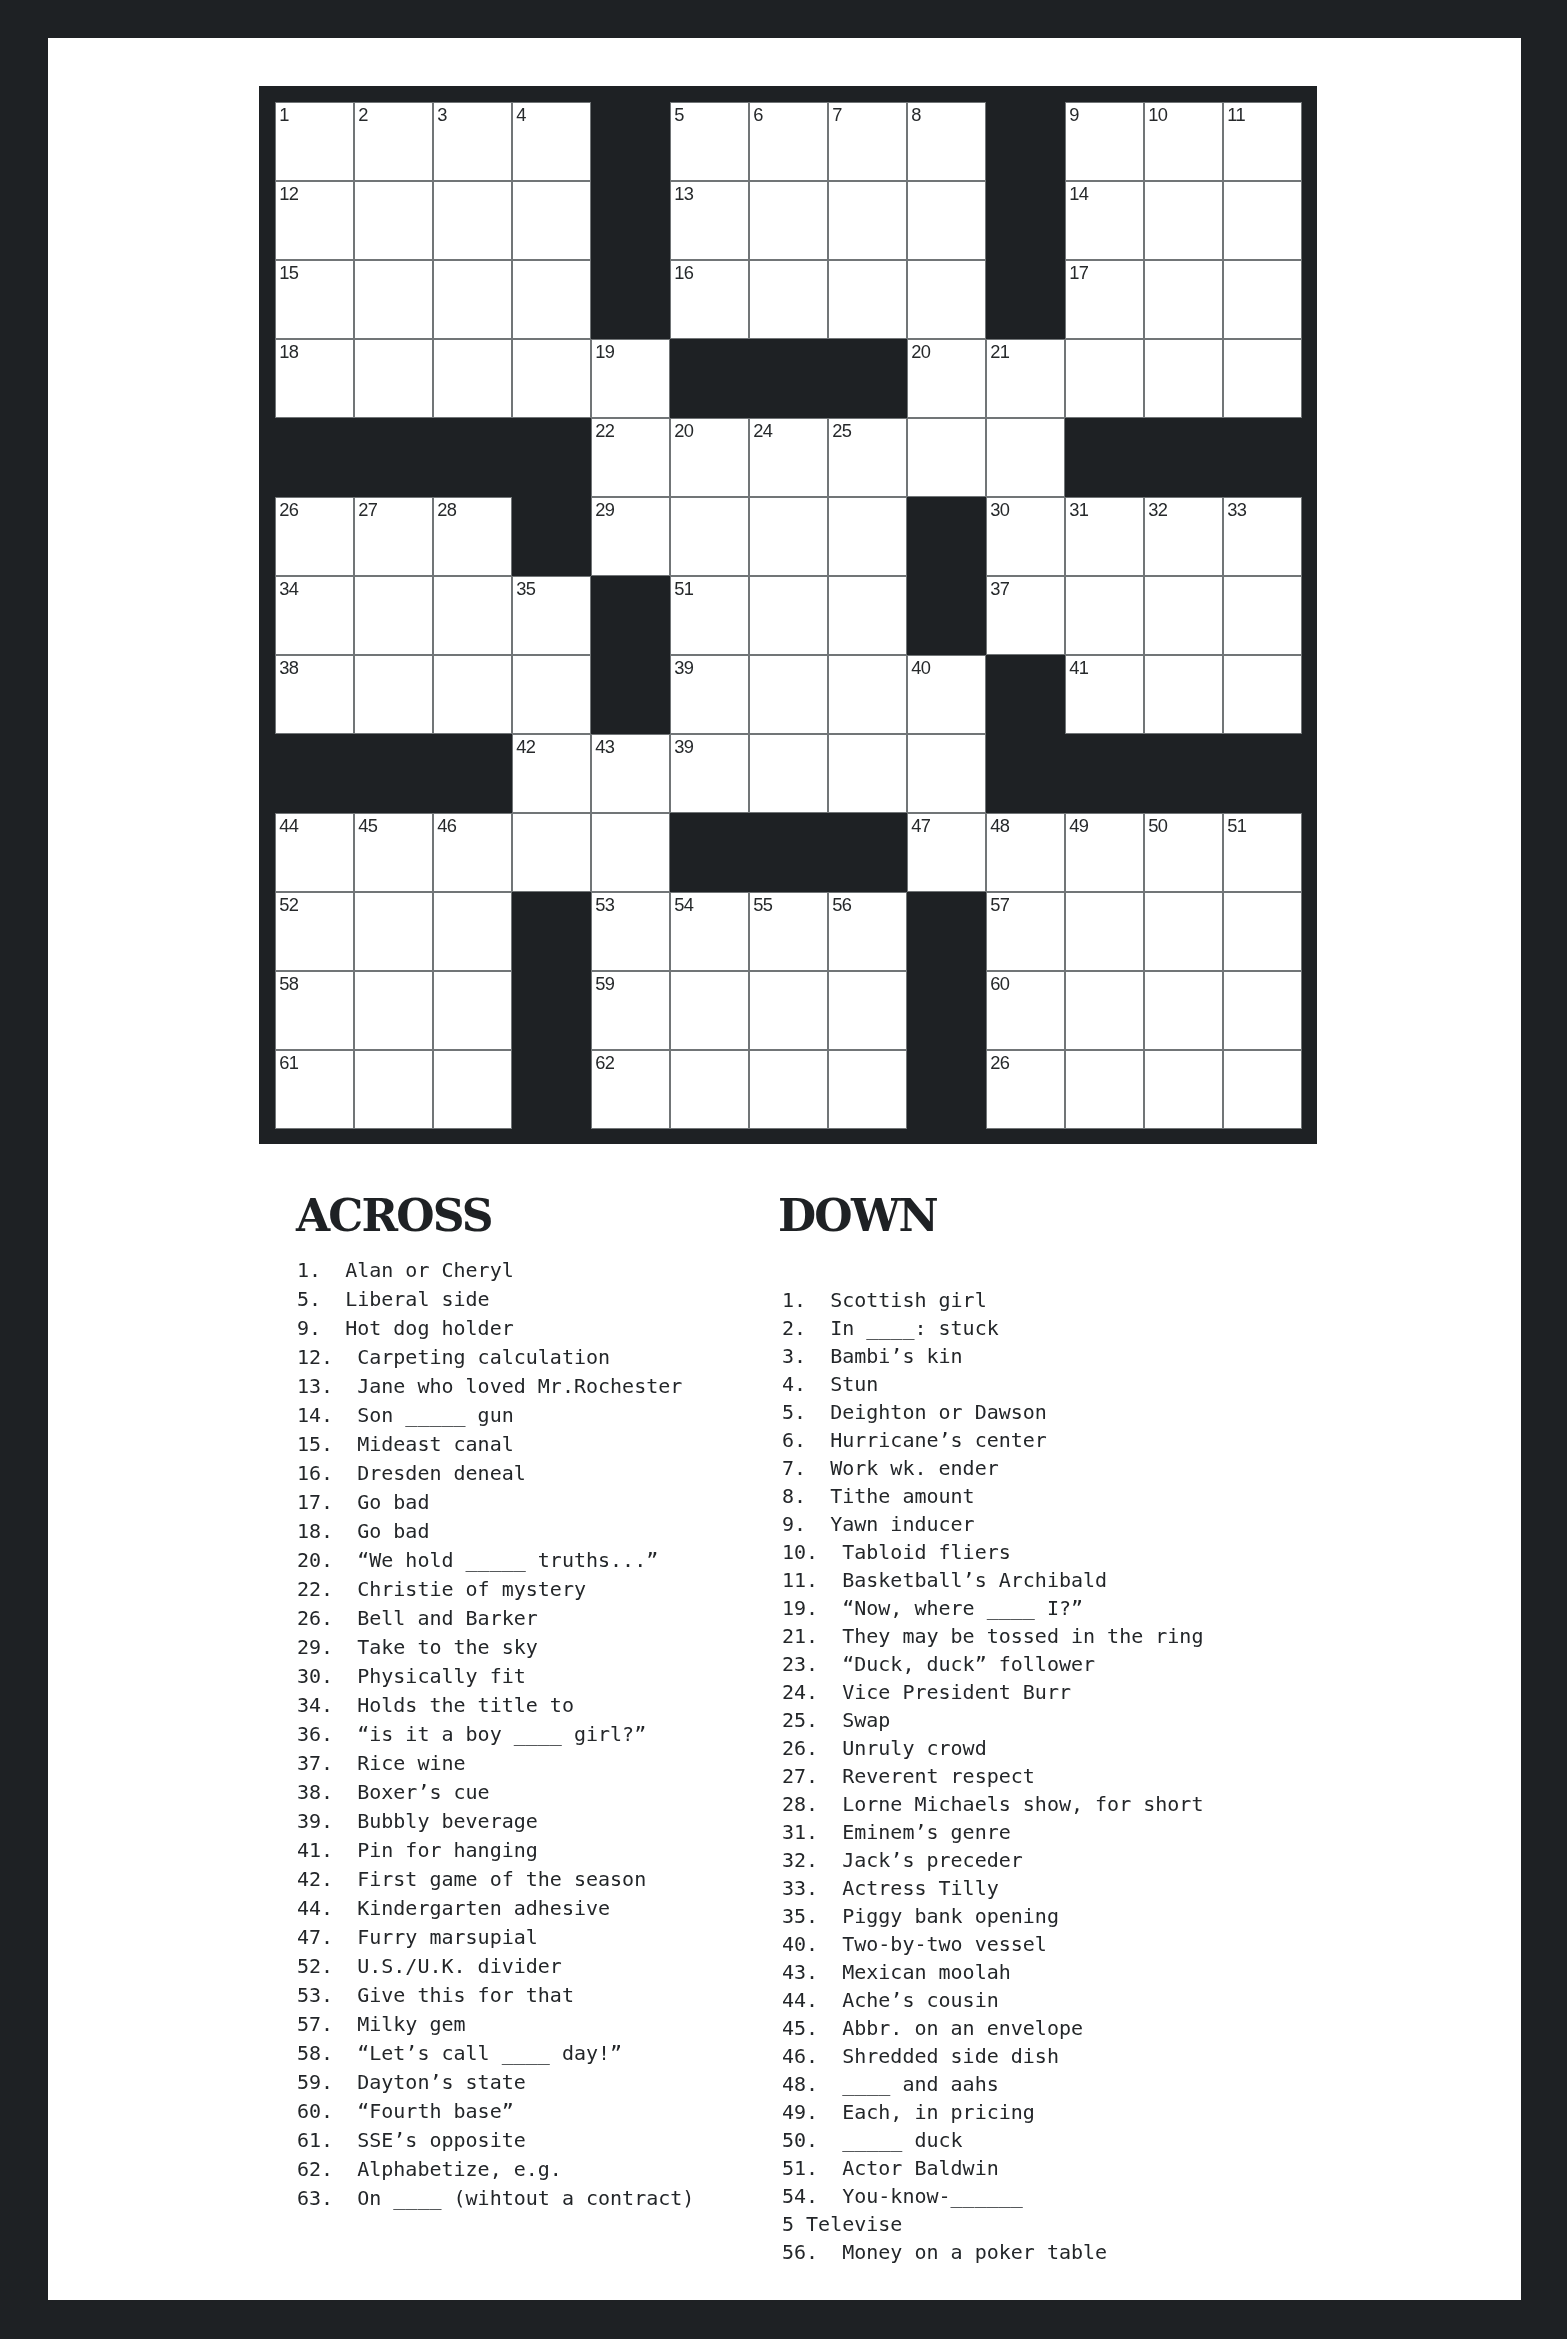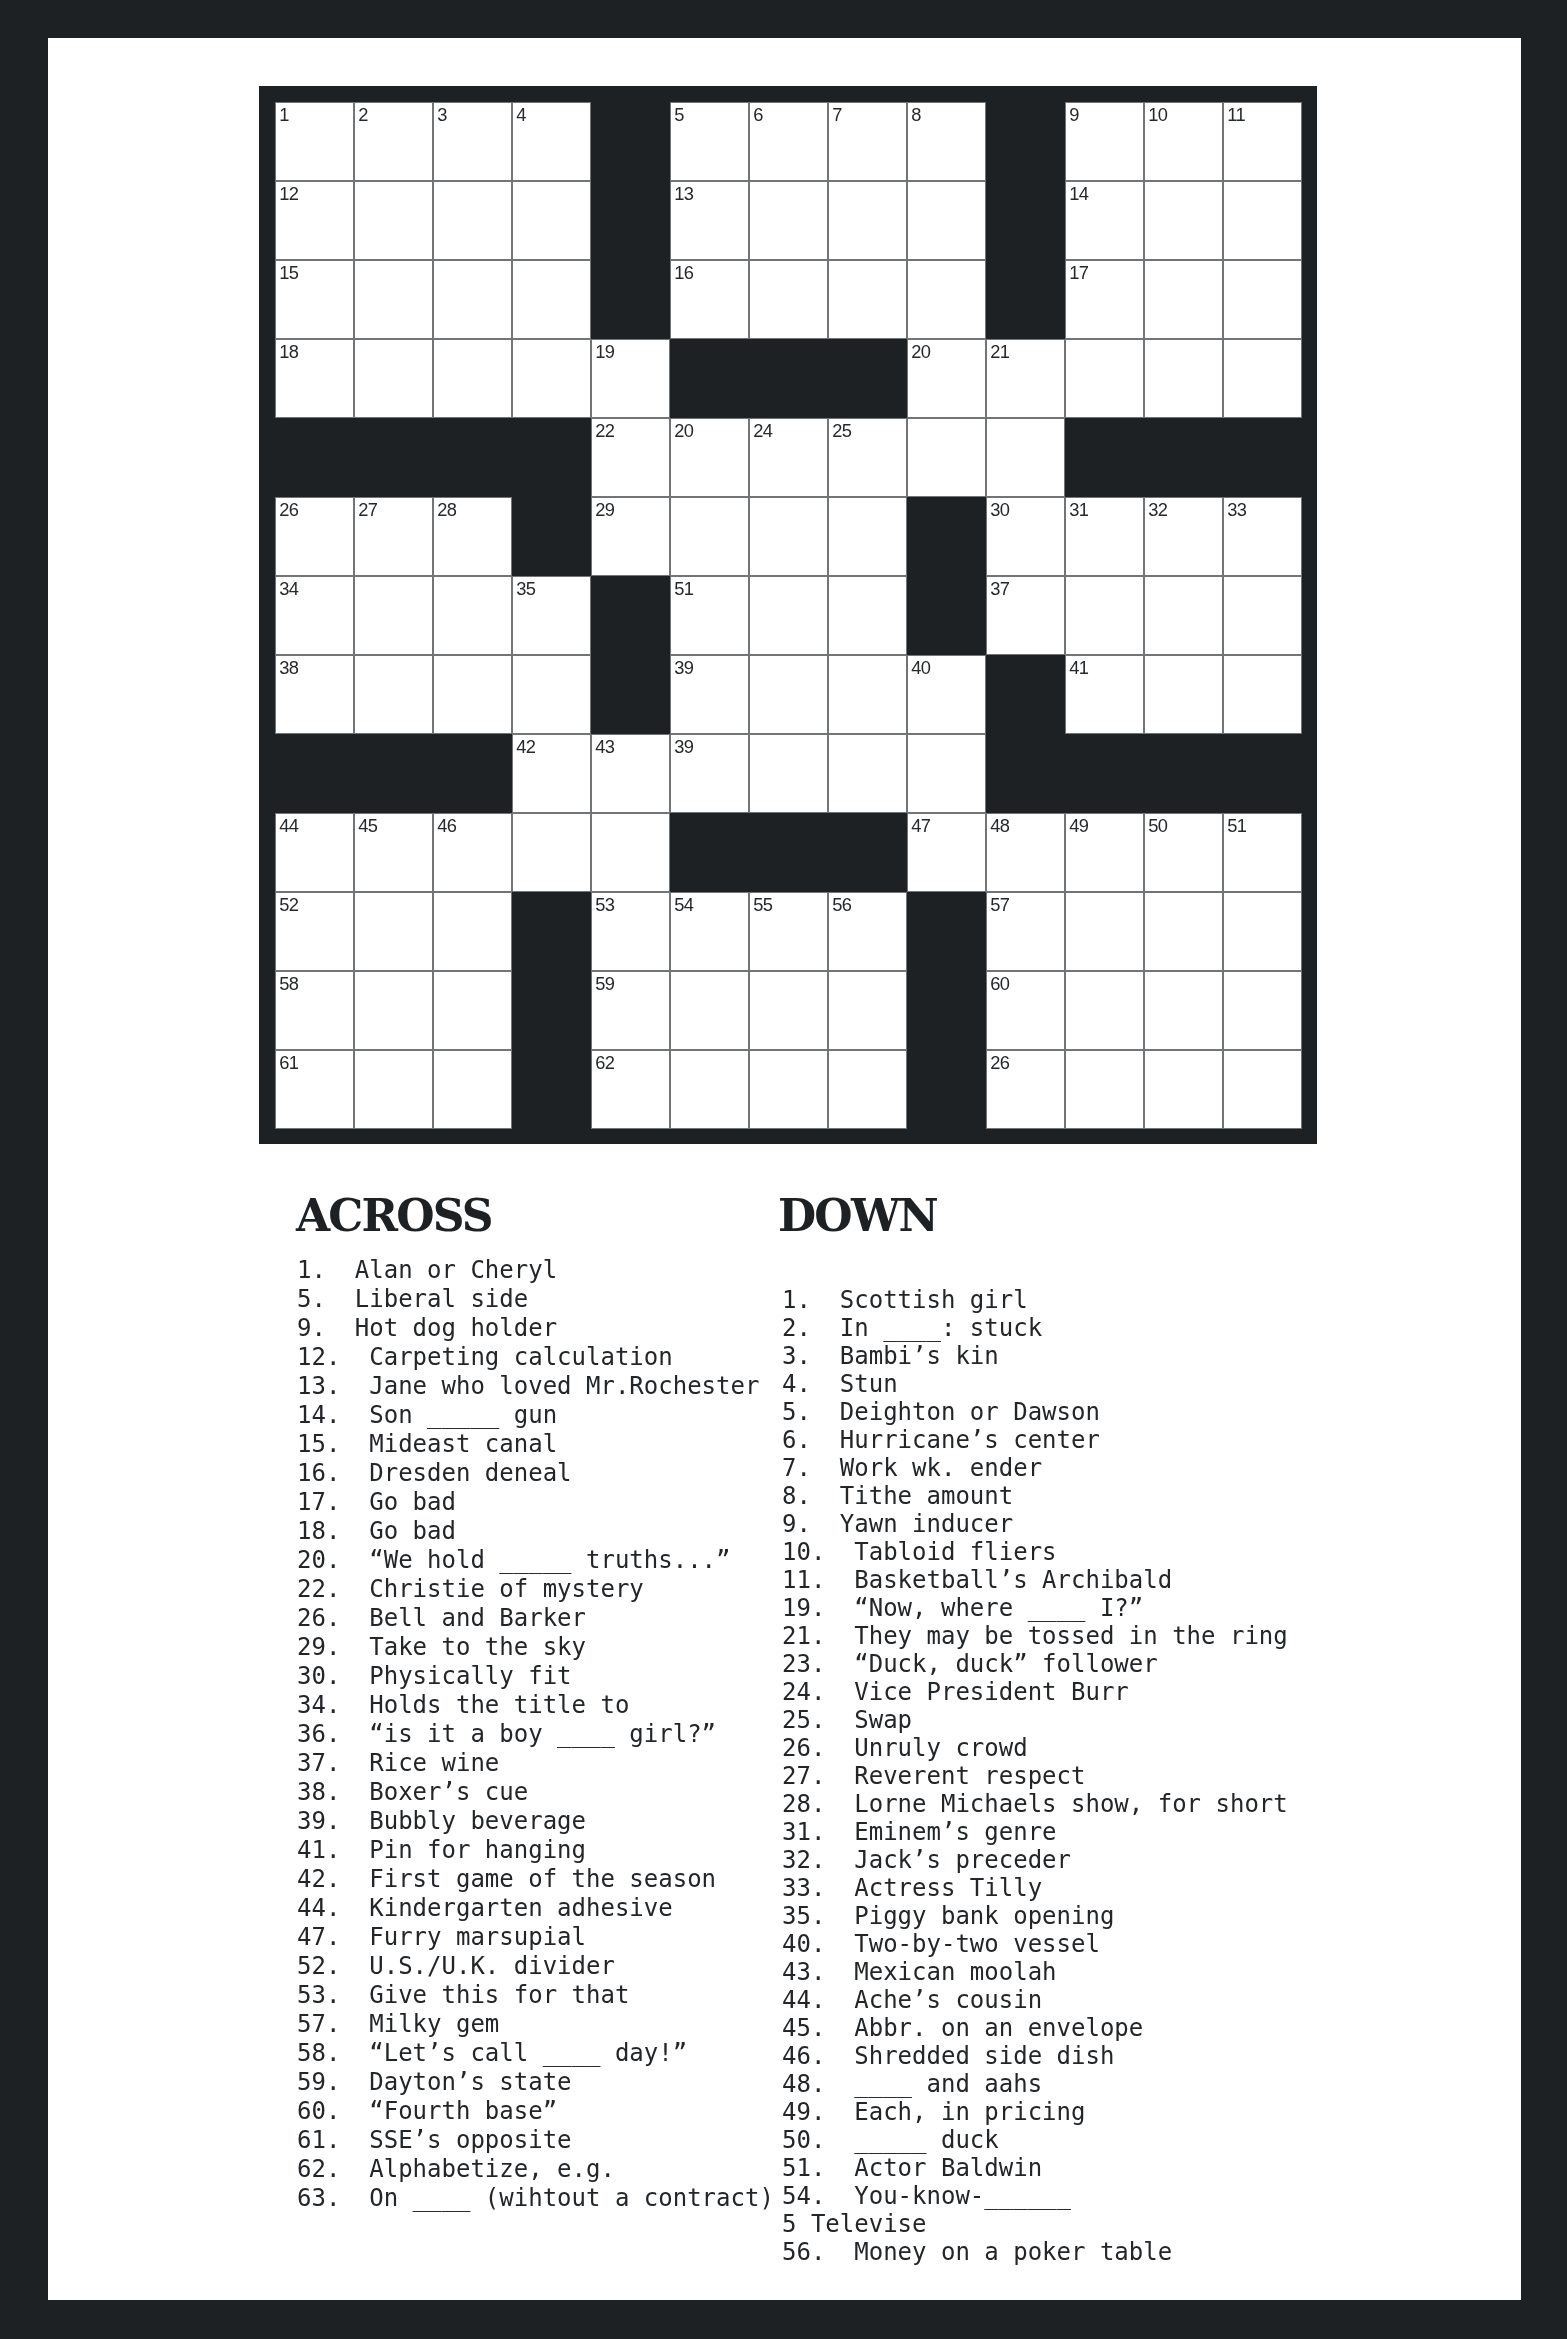--- a/index.html
+++ b/index.html
@@ -36,21 +36,21 @@
   .col-head {
     position:absolute;
     font-family:"DejaVu Serif", serif; font-weight:bold;
     font-size:44px; line-height:49px; letter-spacing:-1.8px;
     color:#1e2124;
   }
   #across-head { left:248px; top:1153px; }
   #down-head   { left:730px; top:1153px; }
   .clues {
     position:absolute; white-space:pre;
-    font-size:24px; color:#232629;
+    font-size:20px; color:#232629;
   }
   #across-list { left:249px; top:1218px; line-height:29px; }
   #down-list   { left:734px; top:1248px; line-height:28px; }
   .clue { white-space:pre; }
 </style>
 </head>
 <body>
 
 <div id="canvas">
   <div class="paper">

